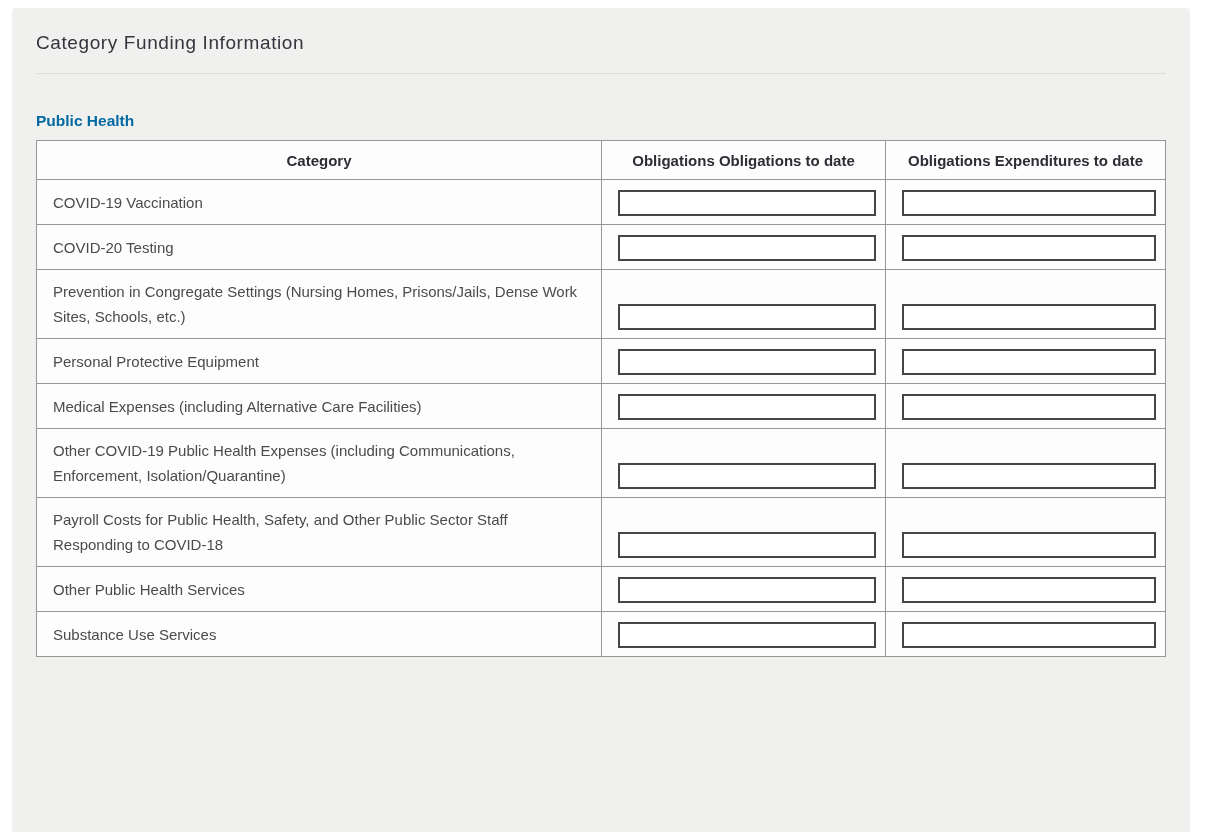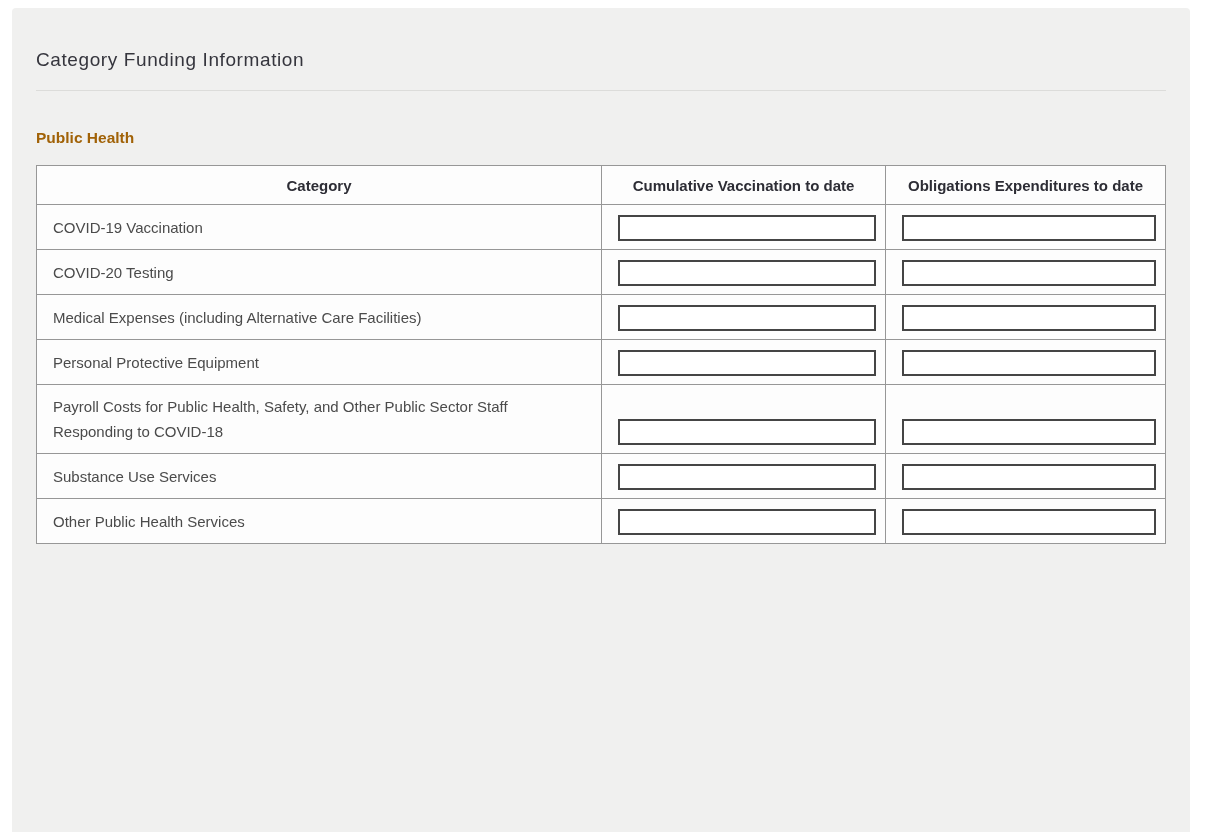--- a/index.html
+++ b/index.html
@@ -17,41 +17,41 @@
     left: 12px;
     top: 8px;
     width: 1178px;
     height: 830px;
     background: #f0f0ef;
     border-radius: 4px 4px 0 0;
     padding: 0 24px;
   }
   .page-title {
     margin: 0;
-    padding-top: 40px;
+    padding-top: 23px;
     font-size: 19px;
     line-height: 24px;
     font-weight: 500;
     letter-spacing: 0.6px;
     color: #35353d;
   }
   .title-divider {
     border: none;
     border-top: 1px solid #dcdcda;
     margin: 18px 0 0 0;
   }
   .section-heading {
     margin: 37px 0 0 0;
     font-size: 15.5px;
     line-height: 19px;
     font-weight: 700;
-    color: #a16207;
+    color: #0369a1;
   }
   table.funding-table {
-    margin-top: 18px;
+    margin-top: 10px;
     border-collapse: collapse;
     table-layout: fixed;
     width: 1129px;
     background: #fdfdfd;
   }
   .funding-table th,
   .funding-table td {
     border: 1px solid #979797;
   }
   .funding-table th {
@@ -97,21 +97,21 @@
 
   <table class="funding-table">
     <colgroup>
       <col style="width:565px">
       <col style="width:284px">
       <col style="width:280px">
     </colgroup>
     <thead>
       <tr>
         <th>Category</th>
-        <th>Cumulative Vaccination to date</th>
+        <th>Obligations Obligations to date</th>
         <th>Obligations Expenditures to date</th>
       </tr>
     </thead>
     <tbody>
         <tr>
           <td class="label-cell"><span>COVID-19 Vaccination</span></td>
           <td class="input-cell">
             <input type="text" class="cell-input" value="" aria-label="Cumulative Obligations to date" style="">
           </td>
           <td class="input-cell">
@@ -121,59 +121,77 @@
         <tr>
           <td class="label-cell"><span>COVID-20 Testing</span></td>
           <td class="input-cell">
             <input type="text" class="cell-input" value="" aria-label="Cumulative Obligations to date" style="">
           </td>
           <td class="input-cell">
             <input type="text" class="cell-input" value="" aria-label="Cumulative Expenditures to date" style="">
           </td>
         </tr>
         <tr>
-          <td class="label-cell"><span>Medical Expenses (including Alternative Care Facilities)</span></td>
+          <td class="label-cell"><span>Prevention in Congregate Settings (Nursing Homes, Prisons/Jails, Dense Work Sites, Schools, etc.)</span></td>
           <td class="input-cell">
             <input type="text" class="cell-input" value="" aria-label="Cumulative Obligations to date" style="">
           </td>
           <td class="input-cell">
             <input type="text" class="cell-input" value="" aria-label="Cumulative Expenditures to date" style="">
           </td>
         </tr>
         <tr>
           <td class="label-cell"><span>Personal Protective Equipment</span></td>
           <td class="input-cell">
             <input type="text" class="cell-input" value="" aria-label="Cumulative Obligations to date" style="">
           </td>
           <td class="input-cell">
             <input type="text" class="cell-input" value="" aria-label="Cumulative Expenditures to date" style="">
           </td>
         </tr>
         <tr>
+          <td class="label-cell"><span>Medical Expenses (including Alternative Care Facilities)</span></td>
+          <td class="input-cell">
+            <input type="text" class="cell-input" value="" aria-label="Cumulative Obligations to date" style="">
+          </td>
+          <td class="input-cell">
+            <input type="text" class="cell-input" value="" aria-label="Cumulative Expenditures to date" style="">
+          </td>
+        </tr>
+        <tr>
+          <td class="label-cell"><span>Other COVID-19 Public Health Expenses (including Communications, Enforcement, Isolation/Quarantine)</span></td>
+          <td class="input-cell">
+            <input type="text" class="cell-input" value="" aria-label="Cumulative Obligations to date" style="">
+          </td>
+          <td class="input-cell">
+            <input type="text" class="cell-input" value="" aria-label="Cumulative Expenditures to date" style="">
+          </td>
+        </tr>
+        <tr>
           <td class="label-cell"><span>Payroll Costs for Public Health, Safety, and Other Public Sector Staff Responding to COVID-18</span></td>
+          <td class="input-cell">
+            <input type="text" class="cell-input" value="" aria-label="Cumulative Obligations to date" style="">
+          </td>
+          <td class="input-cell">
+            <input type="text" class="cell-input" value="" aria-label="Cumulative Expenditures to date" style="">
+          </td>
+        </tr>
+        <tr>
+          <td class="label-cell"><span>Other Public Health Services</span></td>
           <td class="input-cell">
             <input type="text" class="cell-input" value="" aria-label="Cumulative Obligations to date" style="">
           </td>
           <td class="input-cell">
             <input type="text" class="cell-input" value="" aria-label="Cumulative Expenditures to date" style="">
           </td>
         </tr>
         <tr>
           <td class="label-cell"><span>Substance Use Services</span></td>
           <td class="input-cell">
             <input type="text" class="cell-input" value="" aria-label="Cumulative Obligations to date" style="">
           </td>
           <td class="input-cell">
             <input type="text" class="cell-input" value="" aria-label="Cumulative Expenditures to date" style="">
           </td>
         </tr>
-        <tr>
-          <td class="label-cell"><span>Other Public Health Services</span></td>
-          <td class="input-cell">
-            <input type="text" class="cell-input" value="" aria-label="Cumulative Obligations to date" style="">
-          </td>
-          <td class="input-cell">
-            <input type="text" class="cell-input" value="" aria-label="Cumulative Expenditures to date" style="">
-          </td>
-        </tr>
       </tbody>
   </table>
 </div>
 
 </body></html>

